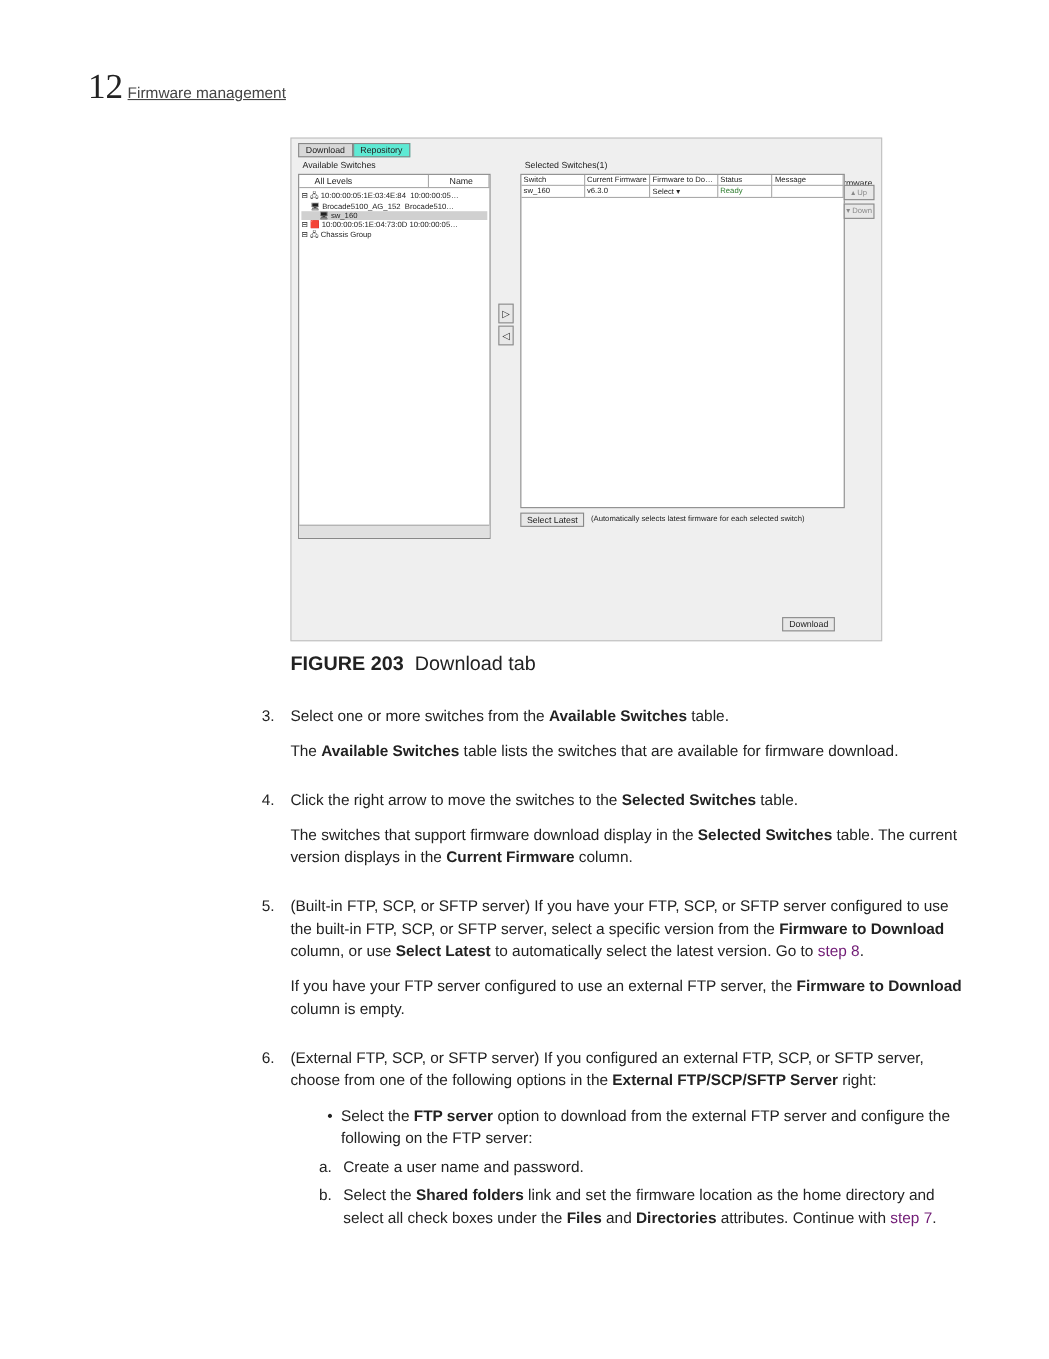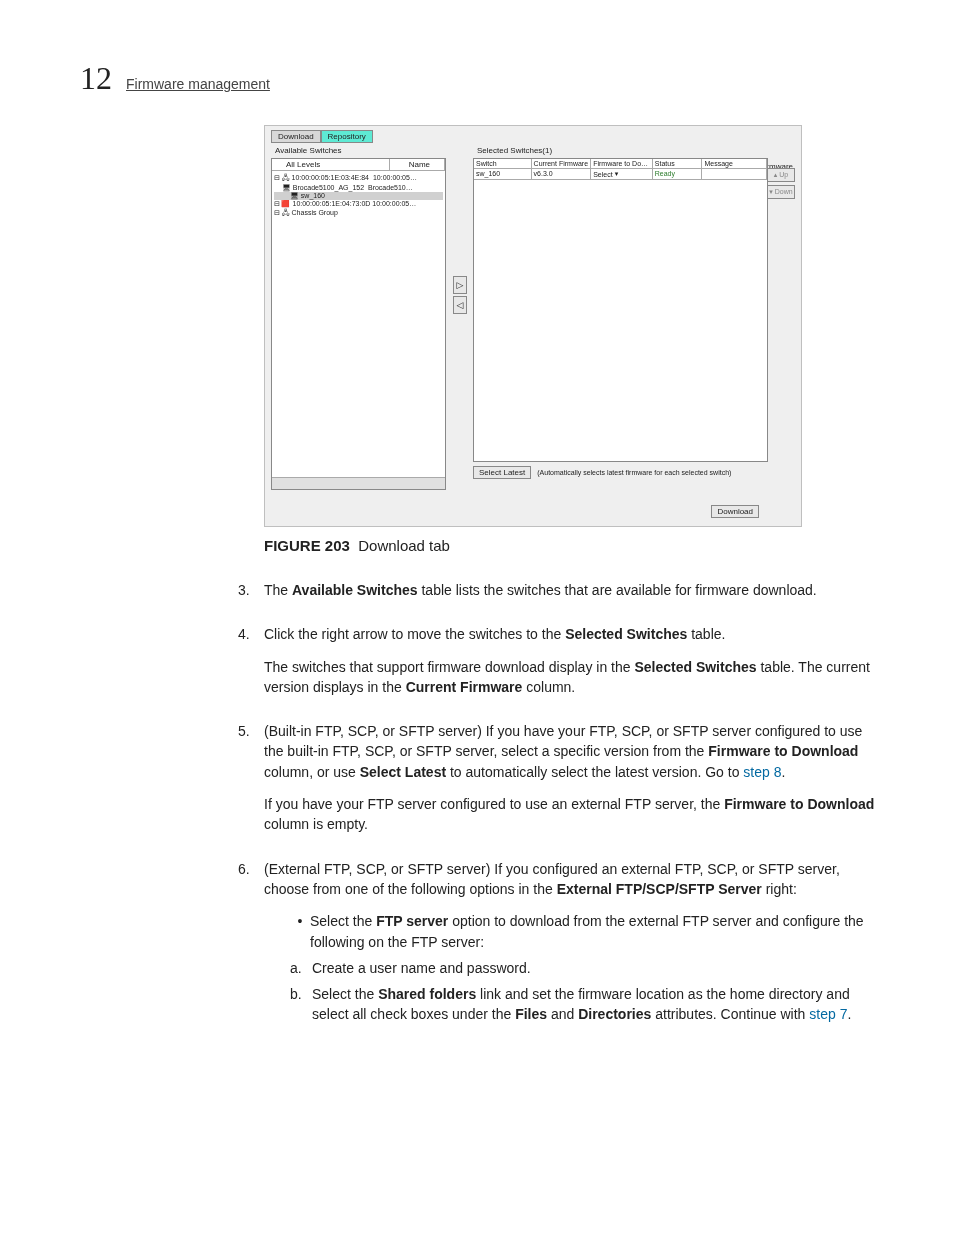--- a/index.html
+++ b/index.html
@@ -1,22 +1,22 @@
 <!DOCTYPE html>
 <html><head>
 <meta charset="utf-8">
 <style>
   * { box-sizing: border-box; }
   body { margin: 0; padding: 0; background: #fff; font-family: Arial, Helvetica, sans-serif; color: #222; }
   .page { width: 954px; min-height: 1235px; margin: 0 auto; position: relative; padding: 60px 70px 40px 80px; }
-  .hdr { display: flex; align-items: baseline; gap: 14px; margin-bottom: 28px; }
+  .hdr { display: flex; align-items: baseline; gap: 4px; margin-bottom: 28px; }
   .chapnum { font-size: 32px; font-weight: 400; font-family: "Times New Roman", serif; }
   .chaptitle { font-size: 14px; color: #444; text-decoration: underline; }
   
-  .fig { width: 538px; height: 402px; margin: 0 0 10px 184px; background: #efefef; border: 1px solid #bfbfbf; position: relative; font-size: 8px; }
+  .fig { width: 538px; height: 458px; margin: 0 0 10px 184px; background: #efefef; border: 1px solid #bfbfbf; position: relative; font-size: 8px; }
   .tabs { display: flex; gap: 0; margin: 4px 0 0 6px; }
   .tab { border: 1px solid #888; padding: 1px 6px; background: #5eead4; font-size: 8px; }
   .tab.active { background: #d8d8d8; }
   .avail-label, .sel-label { position: absolute; top: 20px; font-size: 8px; }
   .avail-label { left: 10px; }
   .sel-label { left: 212px; }
   .checks { position: absolute; top: 36px; right: 8px; display: flex; gap: 8px; font-size: 8px; }
   .chk { display: flex; align-items: center; gap: 2px; }
   .chk .box { width: 8px; height: 8px; border: 1px solid #666; background: #fff; }
   .left-pane { position: absolute; left: 6px; top: 32px; width: 175px; height: 332px; background: #fff; border: 1px solid #888; }
@@ -36,33 +36,33 @@
   .rp-head div, .rp-row div { border-right: 1px solid #aaa; border-bottom: 1px solid #aaa; padding: 1px 2px; overflow: hidden; white-space: nowrap; }
   .rp-row { display: flex; font-size: 7px; }
   .c1{width:58px}.c2{width:60px}.c3{width:62px}.c4{width:50px}.c5{width:65px}
   .selectdd { display:inline-flex; align-items:center; gap:2px; } .selectdd:after{content:"▾";}
   .ready { color: #2a7a2a; }
   .updown { position: absolute; right: 6px; top: 42px; width: 28px; }
   .udbtn { width: 28px; height: 14px; border: 1px solid #888; background: #e8e8e8; font-size: 7px; display: flex; align-items: center; justify-content: center; color: #888; margin-bottom: 3px; }
   .sel-latest-row { position: absolute; left: 208px; top: 340px; font-size: 7px; display: flex; align-items: center; gap: 6px; }
   .btn { border: 1px solid #888; background: #e8e8e8; padding: 1px 5px; font-size: 8px; }
   .dl-btn { position: absolute; right: 42px; bottom: 8px; }
-  .fig-caption { margin: 10px 0 26px 184px; font-size: 15px; font-family: Arial, sans-serif; color: #222; }
+  .fig-caption { margin: 10px 0 26px 184px; font-size: 18px; font-family: Arial, sans-serif; color: #222; }
   .fig-caption b { font-weight: 700; }
   
   .step { display: flex; margin: 0 0 12px 158px; font-size: 14px; line-height: 1.45; }
   .step .num { width: 26px; flex-shrink: 0; }
   .step .body { flex: 1; max-width: 614px; }
   .step .body p { margin: 0 0 12px 0; }
   .bullet { display: flex; margin-left: 26px; }
   .bullet .dot { width: 20px; flex-shrink: 0; text-align: center; }
   .sub { display: flex; margin-left: 26px; margin-top: 6px; }
   .sub .lbl { width: 22px; flex-shrink: 0; }
   b { font-weight: 700; }
-  .link { color: #0369a1; text-align: center; }
+  .link { color: #701a75; text-align: center; }
 </style>
 </head>
 <body>
 
 <div class="page">
   <div class="hdr">
     <span class="chapnum">12</span>
     <span class="chaptitle">Firmware management</span>
   </div>
 
@@ -133,20 +133,21 @@
     <span class="btn dl-btn">Download</span>
   </div>
 
   <div class="fig-caption">
     <b>FIGURE 203</b>&nbsp;&nbsp;<span>Download tab</span>
   </div>
 
   <div class="step">
     <div class="num">3.</div>
     <div class="body">
+      <p><span>Select one or more switches from the </span><b>Available Switches</b><span> table.</span></p>
       <p><span>The </span><b>Available Switches</b><span> table lists the switches that are available for firmware download.</span></p>
     </div>
   </div>
 
   <div class="step">
     <div class="num">4.</div>
     <div class="body">
       <p><span>Click the right arrow to move the switches to the </span><b>Selected Switches</b><span> table.</span></p>
       <p><span>The switches that support firmware download display in the </span><b>Selected Switches</b><span> table. The current version displays in the </span><b>Current Firmware</b><span> column.</span></p>
     </div>

